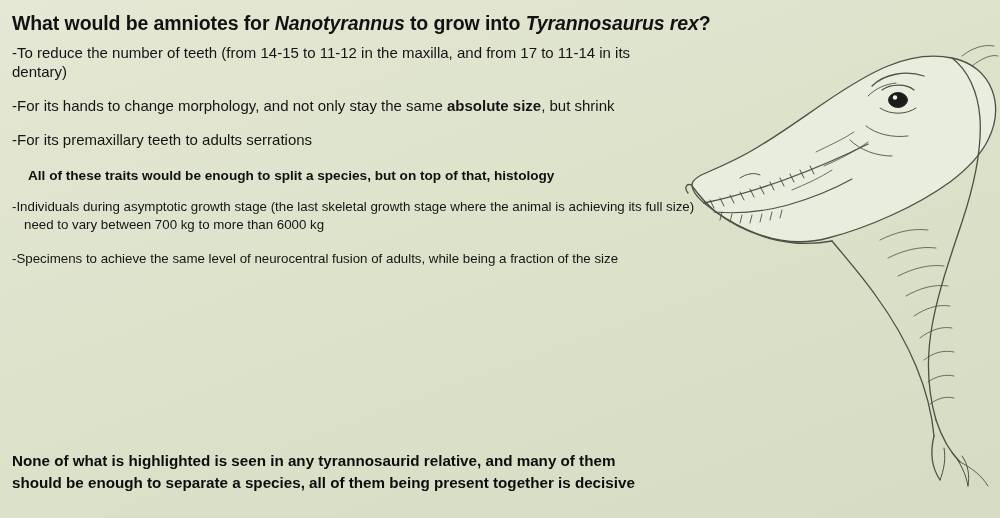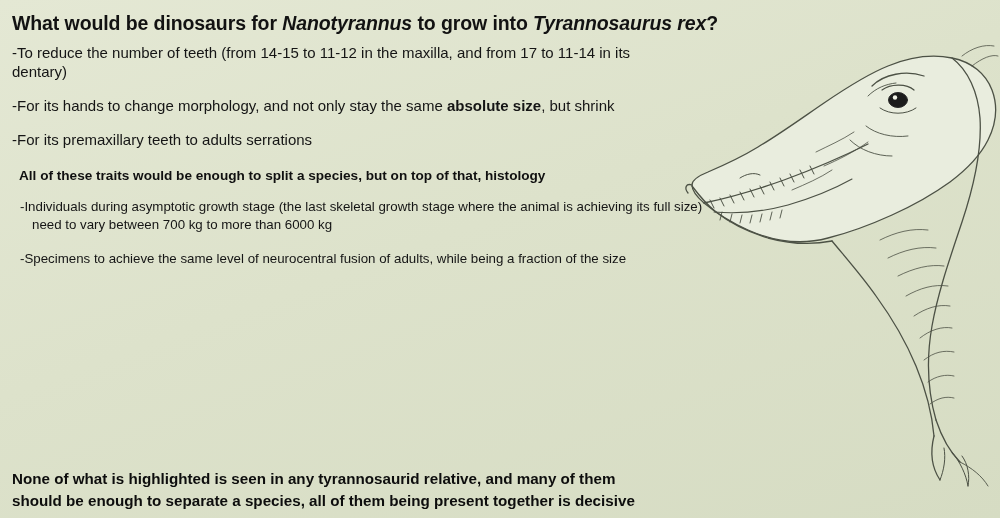--- a/index.html
+++ b/index.html
@@ -52,36 +52,36 @@
     color: #151515;
     line-height: 1.25;
     margin: 0 0 15px 0;
   }
   .bullet .bold { font-weight: bold; }
   .statement {
     font-size: 13.6px;
     font-weight: bold;
     color: #101010;
     line-height: 1.35;
-    margin: 18px 0 12px 9px;
+    margin: 18px 0 12px 18px;
     max-width: 640px;
   }
   .statement .it { font-style: italic; }
   .sub-bullets { margin: 0 0 0 2px; max-width: 800px; }
   .sub-bullet {
     font-size: 13.3px;
     color: #151515;
     line-height: 1.35;
-    margin: 0 0 16px 8px;
+    margin: 0 0 16px 0;
   }
   .sub-bullet .indent { display: block; padding-left: 12px; }
   .conclusion {
     position: absolute;
     left: 12px;
-    bottom: 6px;
+    bottom: 24px;
     z-index: 3;
     font-size: 15.2px;
     font-weight: bold;
     color: #0d0d0d;
     line-height: 1.45;
     max-width: 780px;
   }
   .conclusion div { white-space: nowrap; }
 </style>
 </head>
@@ -153,21 +153,21 @@
       <path d="M380 462 C392 468 402 476 408 486" stroke-width="0.9"></path>
 
       <path d="M382 56 C392 48 404 44 414 46" stroke-width="0.8"></path>
       <path d="M392 66 C402 58 412 54 418 56" stroke-width="0.8"></path>
     </g>
   </svg>
 
   <div class="content">
 
     <div class="title">
-      <span>What would be dinosaurs for </span><span class="it">Nanotyrannus</span><span> to grow into </span><span class="it">Tyrannosaurus rex</span><span>?</span>
+      <span>What would be amniotes for </span><span class="it">Nanotyrannus</span><span> to grow into </span><span class="it">Tyrannosaurus rex</span><span>?</span>
     </div>
 
     <div class="bullets">
       <p class="bullet">-To reduce the number  of teeth (from 14-15 to 11-12 in the maxilla, and from 17 to 11-14 in its dentary)</p>
       <p class="bullet">
         <span>-For its hands to change morphology, and not only stay the same </span><span class="bold">absolute size</span><span>, but  shrink</span>
       </p>
       <p class="bullet">-For its premaxillary teeth to adults serrations</p>
     </div>
 

